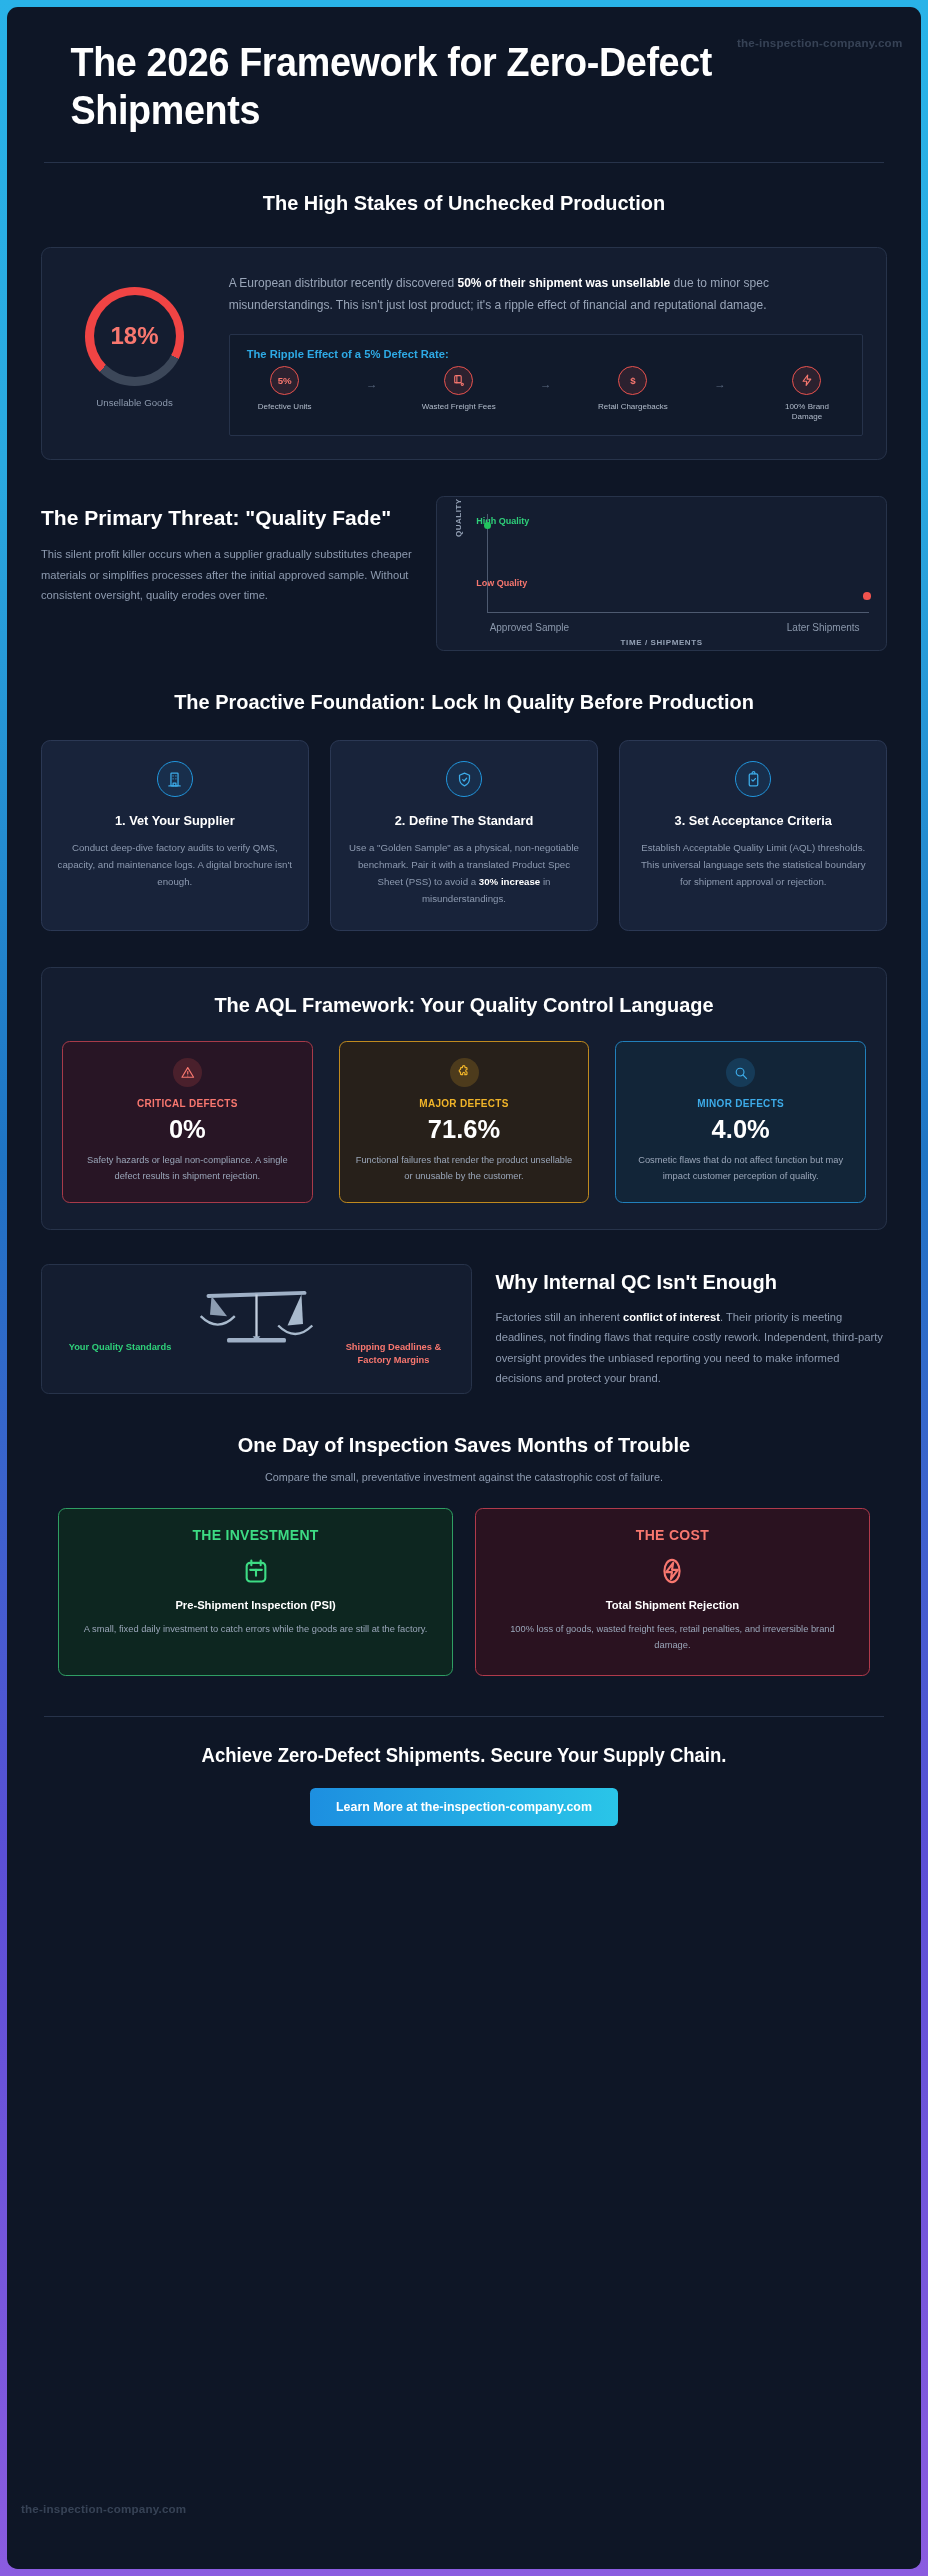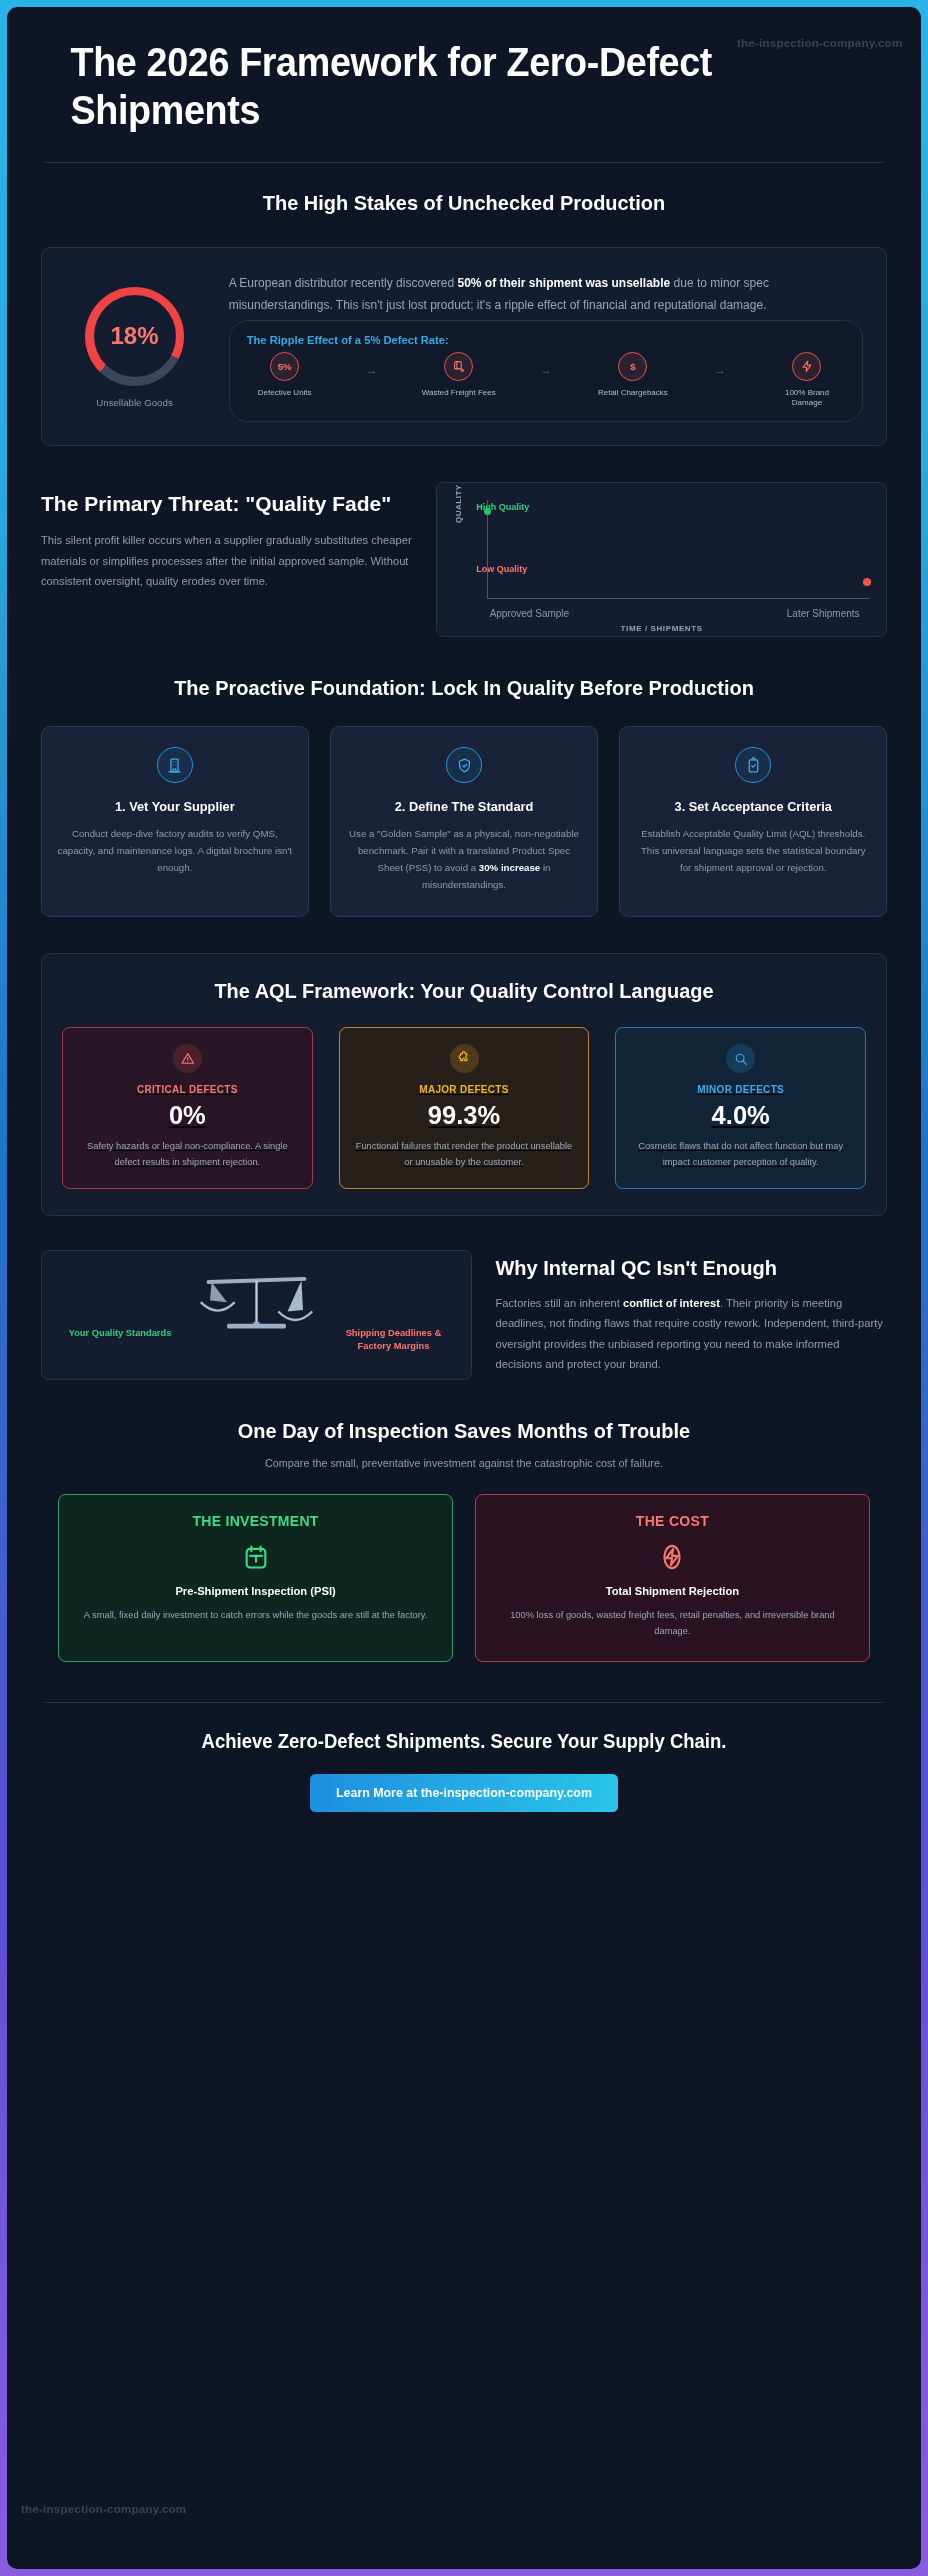--- a/index.html
+++ b/index.html
@@ -136,24 +136,24 @@
   .stakes-body { flex: 1; padding-top: 3.1px; }
   .stakes-body p {
     font-size: 12px;
     line-height: 1.82;
     color: #99a5b8;
   }
   .stakes-body p b { color: #ffffff; font-weight: bold; }
 
   
   .ripple {
-    margin-top: 3px;
+    margin-top: 17px;
     background: #111a2b;
     border: 0.8px solid #26324a;
-    border-radius: 19px;
+    border-radius: 2px;
     padding: 13px 17px 12.4px 17px;
   }
   .ripple-title {
     font-size: 11.2px;
     font-weight: bold;
     color: #2eaae5;
     margin-bottom: 6.2px;
   }
   .ripple-row {
     display: flex;
@@ -314,21 +314,21 @@
   .found-card p b { color: #ffffff; font-weight: bold; }
 
   
   .aql-wrap { padding: 36px 34px 0 34px; }
   .aql-panel {
     background: #141d30;
     border: 0.8px solid #27334a;
     border-radius: 9.3px;
     padding: 23px 20px 26px 20px;
   }
-  .aql-grid { display: flex; gap: 26px; margin-top: 23px; text-decoration: underline; }
+  .aql-grid { display: flex; gap: 26px; margin-top: 23px; }
   .aql-card {
     flex: 1;
     border-radius: 7.7px;
     padding: 15.5px 12.4px 17px 12.4px;
     text-align: center;
   }
   .aql-card.critical { background: #281525; border: 1px solid #a83a49; }
   .aql-card.major    { background: #27201a; border: 1px solid #c08a1e; }
   .aql-card.minor    { background: #122538; border: 1px solid #2180bb; }
   .aql-icon {
@@ -642,21 +642,21 @@
           <div class="aql-desc">Safety hazards or legal non-compliance. A single defect results in shipment rejection.</div>
         </div>
 
         <div class="aql-card major">
           <div class="aql-icon">
             <svg width="15.5" height="15.5" viewBox="0 0 24 24" fill="none" stroke="#f0b429" stroke-width="1.8" stroke-linecap="round" stroke-linejoin="round">
               <path d="M10 3a2 2 0 0 1 4 0v1h2a1 1 0 0 1 1 1v2a2 2 0 0 0 0 4v3a1 1 0 0 1-1 1h-2.5a2 2 0 1 0-3 0H8a1 1 0 0 1-1-1v-3a2 2 0 0 1 0-4V5a1 1 0 0 1 1-1h2V3z"></path>
             </svg>
           </div>
           <div class="aql-label">MAJOR DEFECTS</div>
-          <div class="aql-value">99.3%</div>
+          <div class="aql-value">71.6%</div>
           <div class="aql-desc">Functional failures that render the product unsellable or unusable by the customer.</div>
         </div>
 
         <div class="aql-card minor">
           <div class="aql-icon">
             <svg width="15.5" height="15.5" viewBox="0 0 24 24" fill="none" stroke="#3dabe8" stroke-width="1.8" stroke-linecap="round" stroke-linejoin="round">
               <circle cx="11" cy="11" r="6"></circle>
                   <path d="M15.5 15.5 21 21"></path>
             </svg>
           </div>

